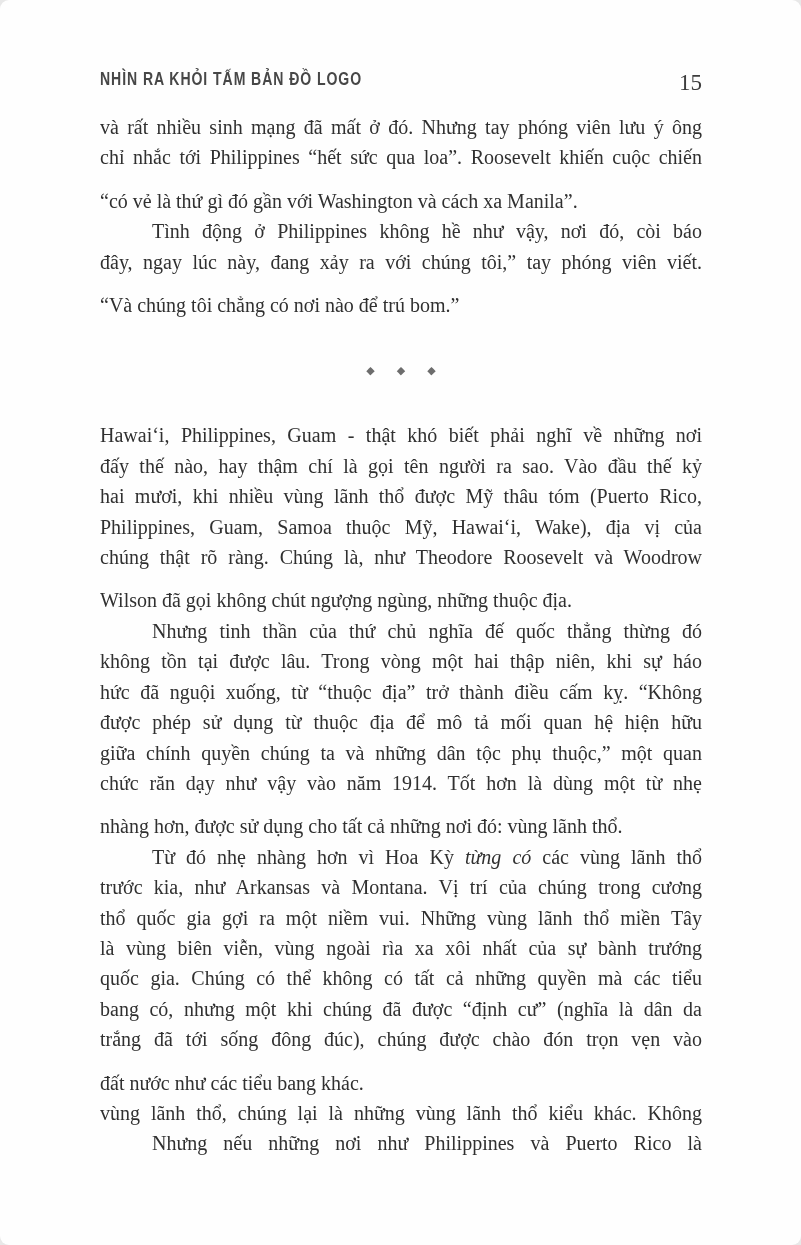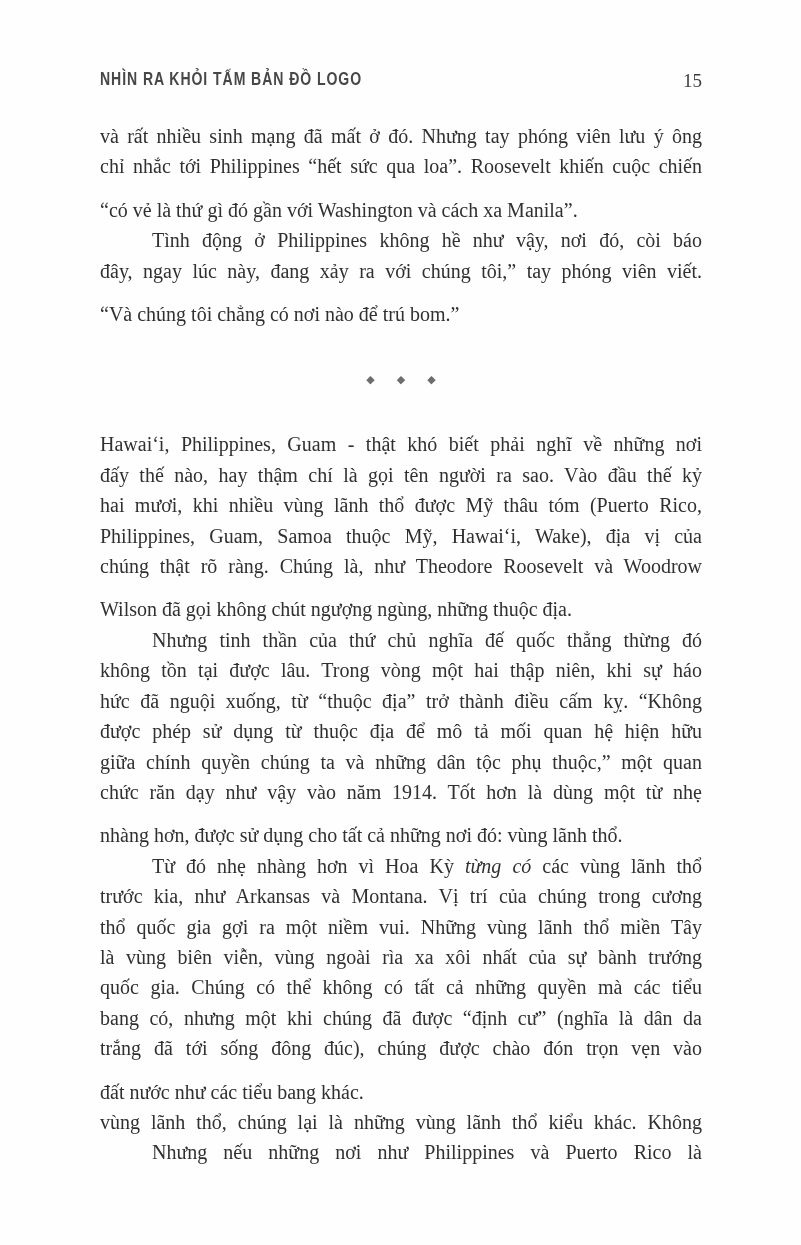--- a/index.html
+++ b/index.html
@@ -5,20 +5,21 @@
   html, body { margin: 0; padding: 0; background: #e8e8e8; }
   .page {
     position: relative;
     width: 801px;
     height: 1245px;
     margin: 0 auto;
     background: #fefefe;
     font-family: "Liberation Serif", serif;
     color: #333333;
     overflow: hidden;
+    border-radius: 9px;
   }
   .header {
     position: absolute;
     top: 69px;
     left: 100px;
     width: 602px;
     display: flex;
     justify-content: space-between;
     align-items: flex-start;
   }
@@ -27,28 +28,28 @@
     font-weight: 700;
     font-size: 18px;
     letter-spacing: 1.2px;
     color: #474747;
     transform: scaleX(0.78);
     transform-origin: left center;
     white-space: nowrap;
   }
   .page-number {
     font-family: "Liberation Serif", serif;
-    font-size: 19px;
+    font-size: 23px;
     color: #3d3d3d;
     line-height: 1;
     padding-top: 2px;
   }
   .text-column {
     position: absolute;
-    top: 121px;
+    top: 112px;
     left: 100px;
     width: 602px;
     font-size: 20px;
     line-height: 30.4px;
     color: #303030;
   }
   .para { margin: 0; }
   .line {
     text-align: justify;
     text-align-last: justify;

